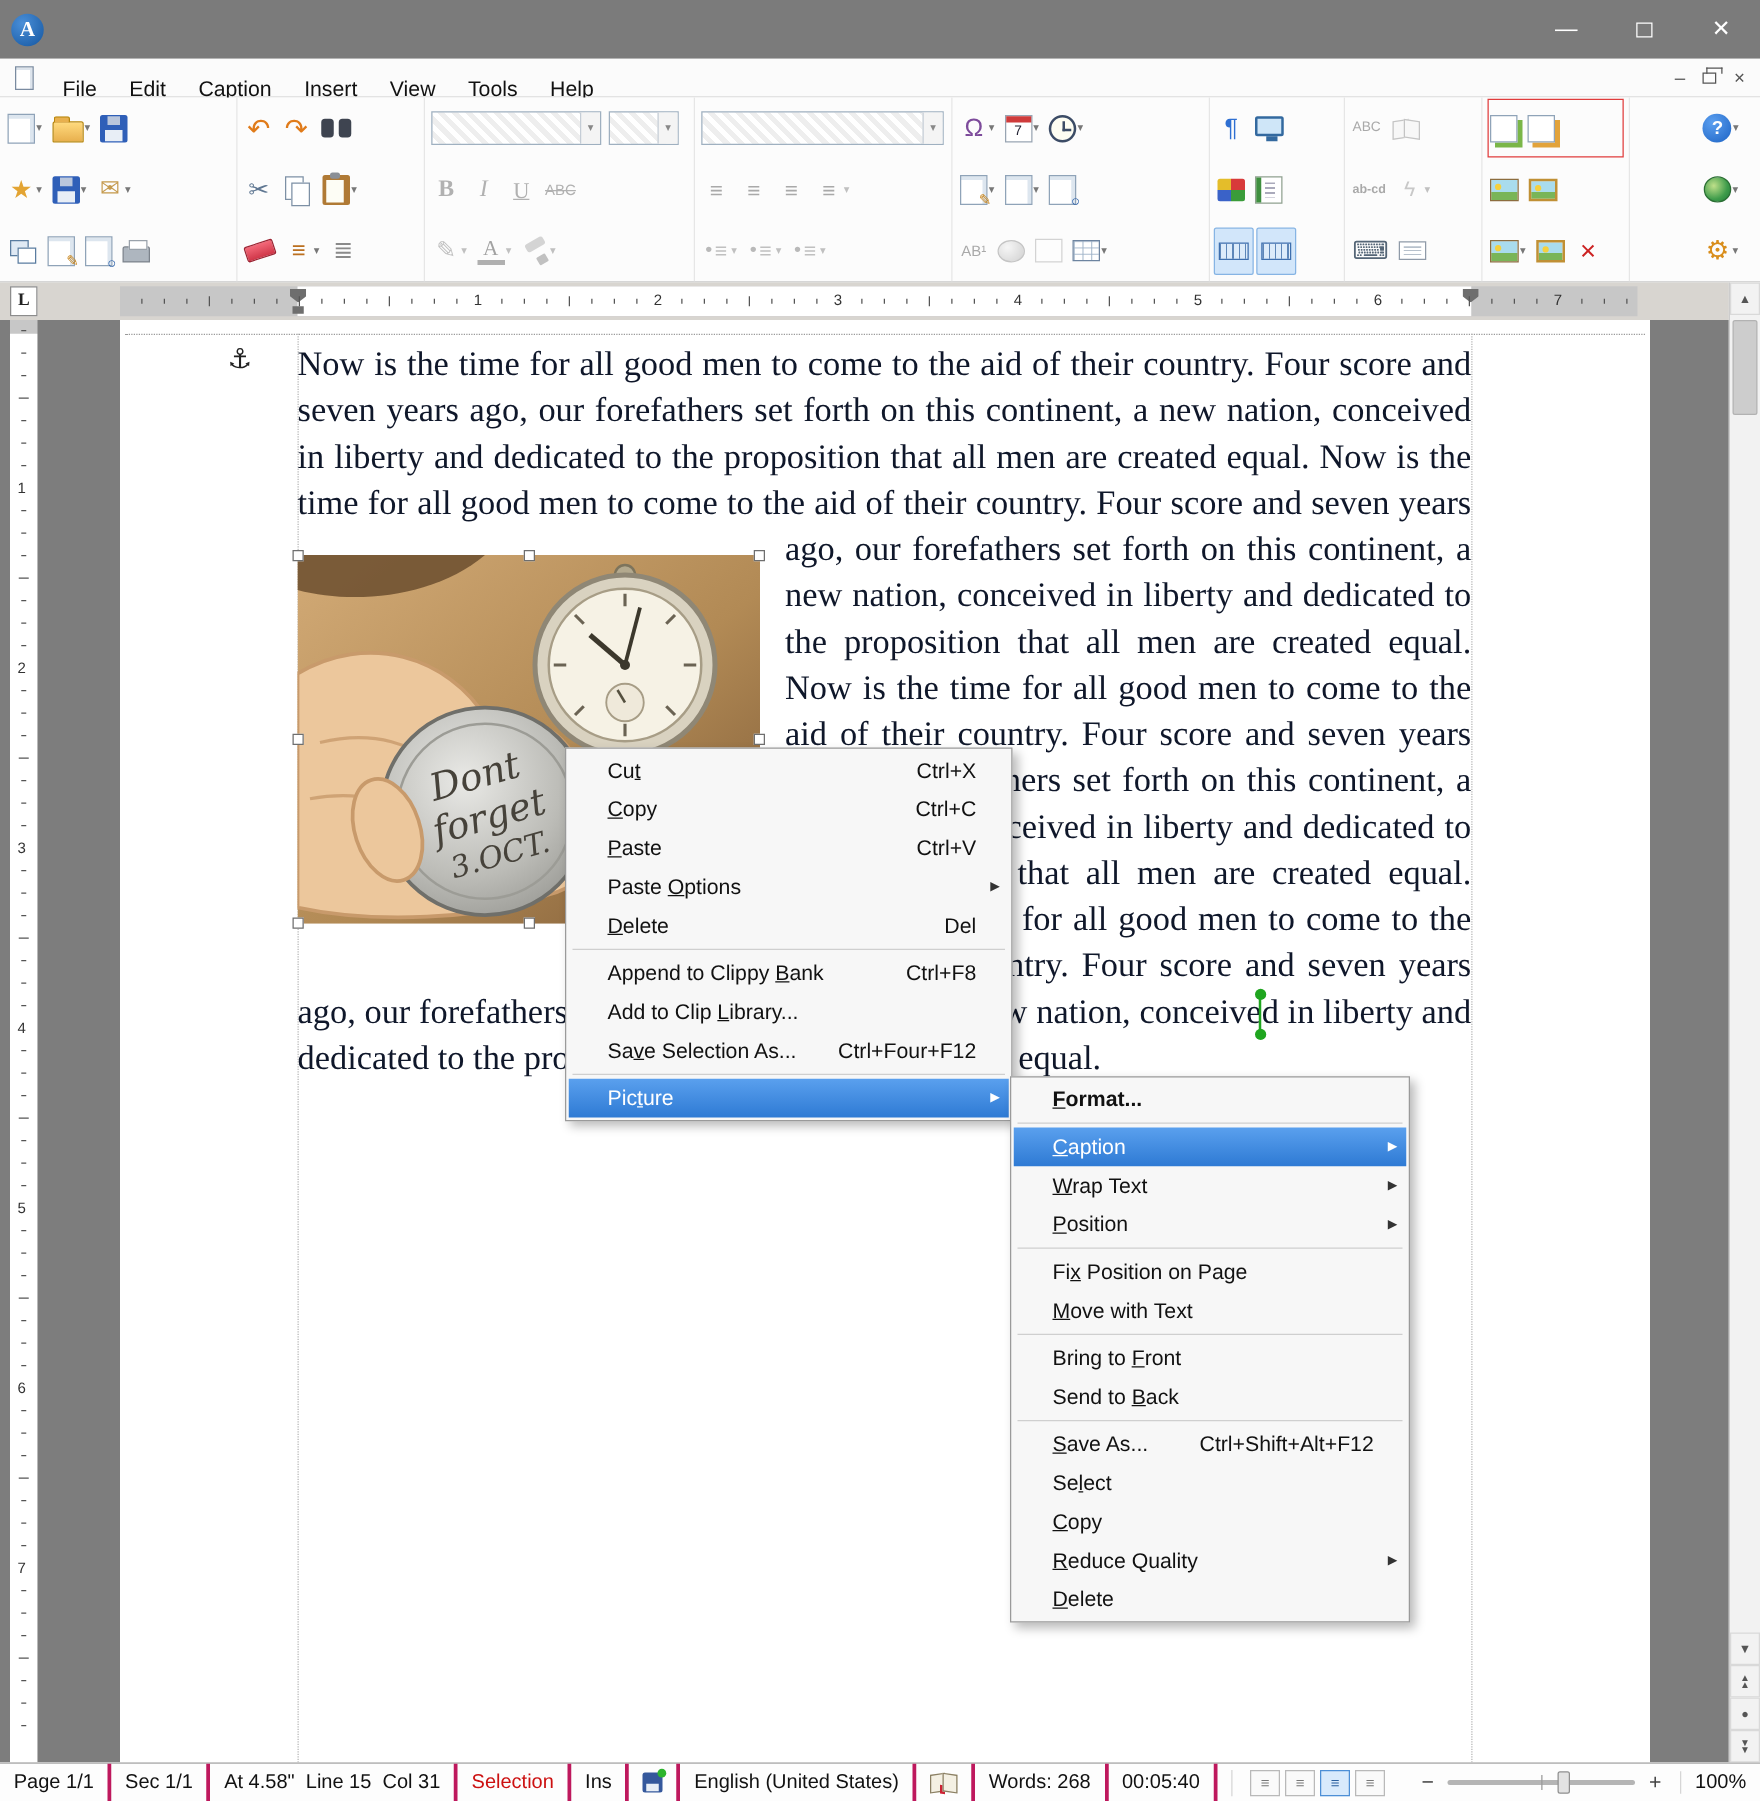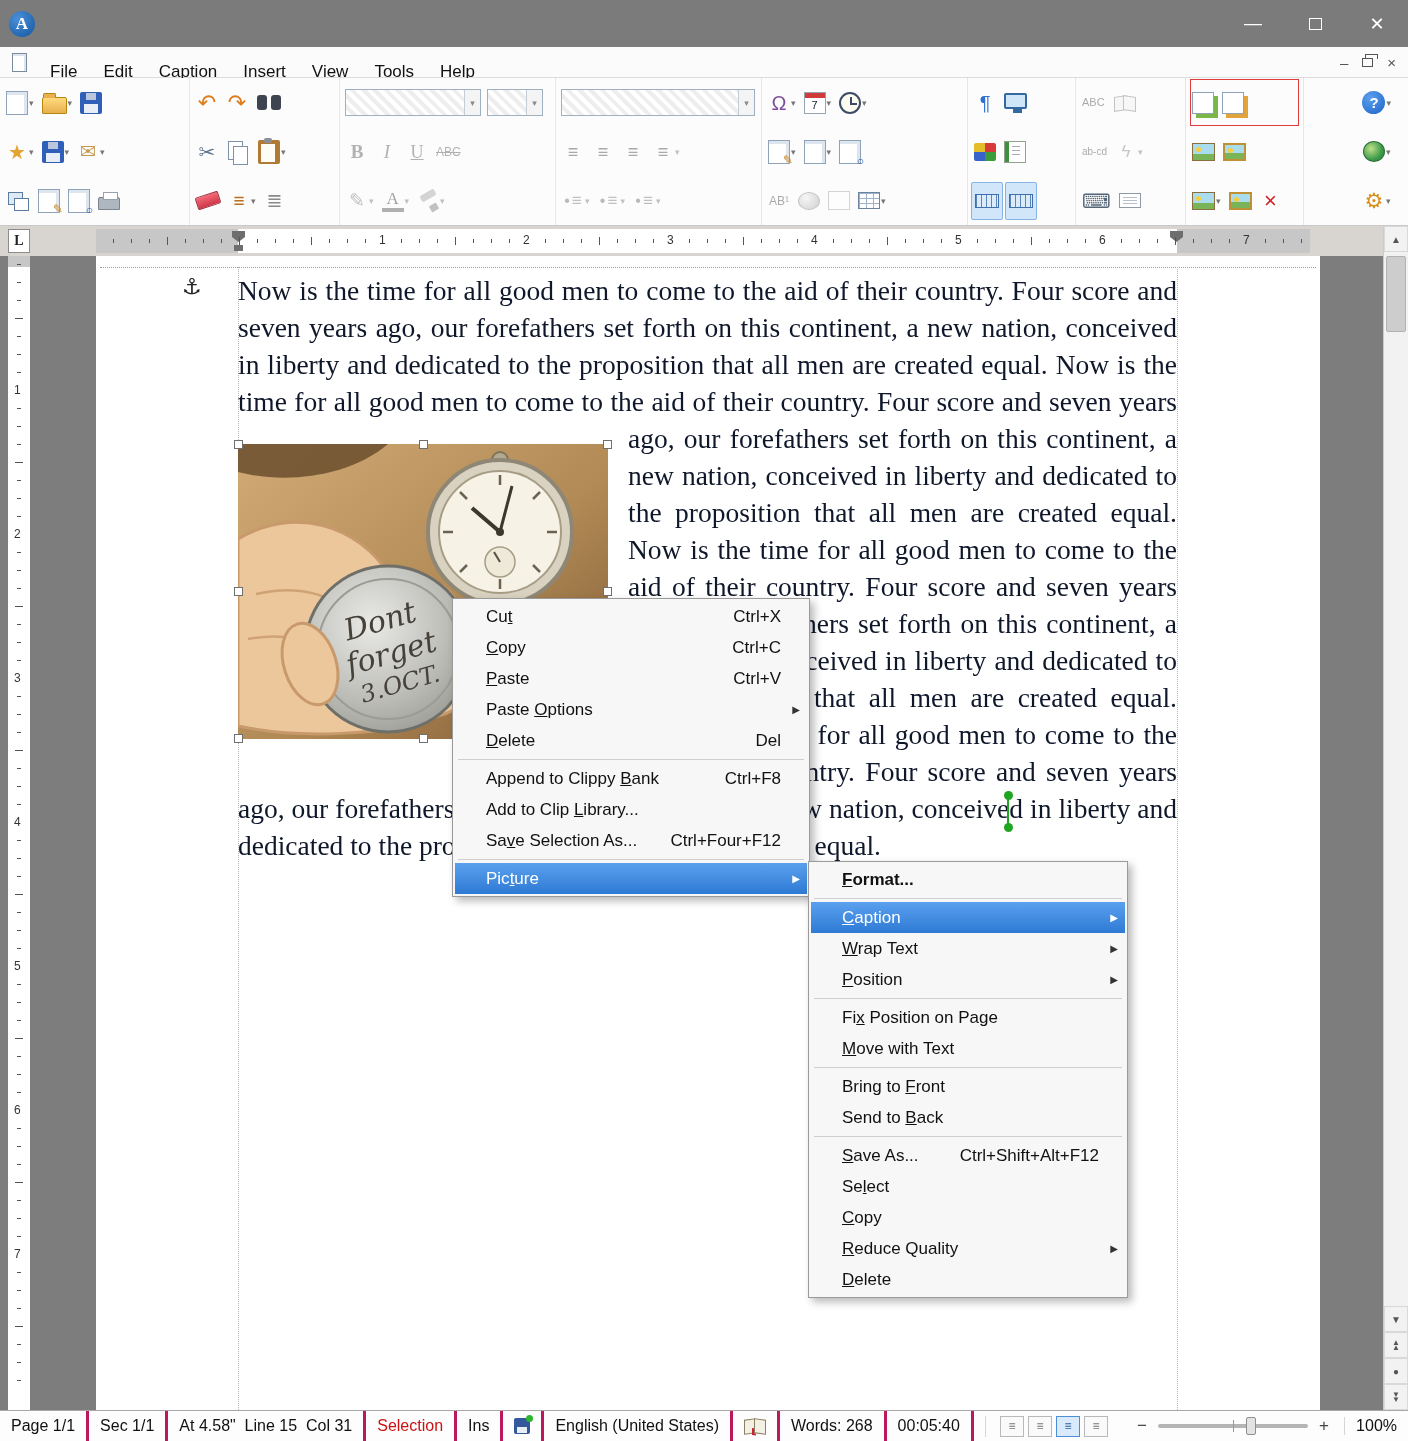--- a/index.html
+++ b/index.html
@@ -457,21 +457,21 @@
         <div class="tb-row">
           <div class="tb-btn disabled">
             <span class="ic" style="font-size: 11px;">ABC</span>
           </div>
           <div class="tb-btn disabled">
             <span class="ic book"></span>
           </div>
         </div>
         <div class="tb-row">
           <div class="tb-btn disabled">
-            <span class="ic" style="font-size: 10px;">ab-cd</span>
+            <span class="ic" style="font-size: 10px; font-weight: bold;">ab-cd</span>
           </div>
           <div class="tb-btn disabled">
             <span class="ic" style="color: rgb(136, 136, 136); font-size: 17px;">ϟ</span>
             <span class="dd">▾</span>
           </div>
         </div>
         <div class="tb-row">
           <div class="tb-btn">
             <span class="ic" style="color: rgb(85, 102, 119); font-size: 20px;">⌨</span>
           </div>

